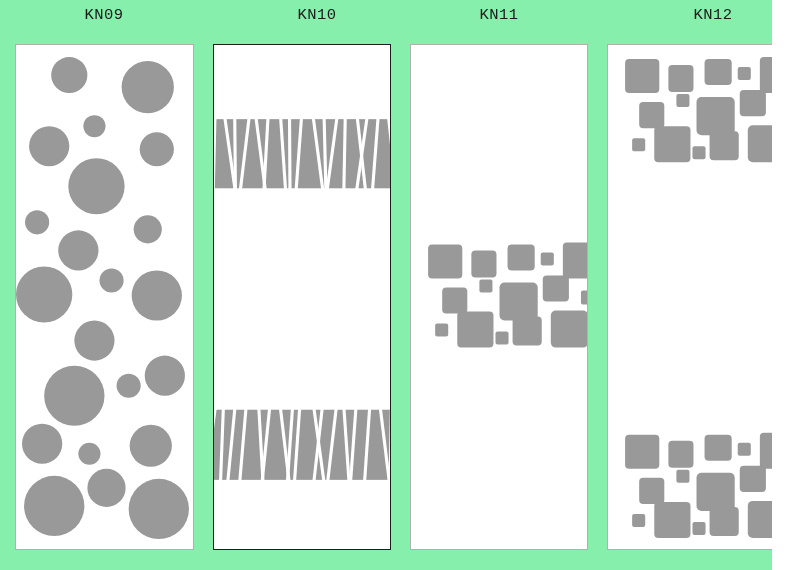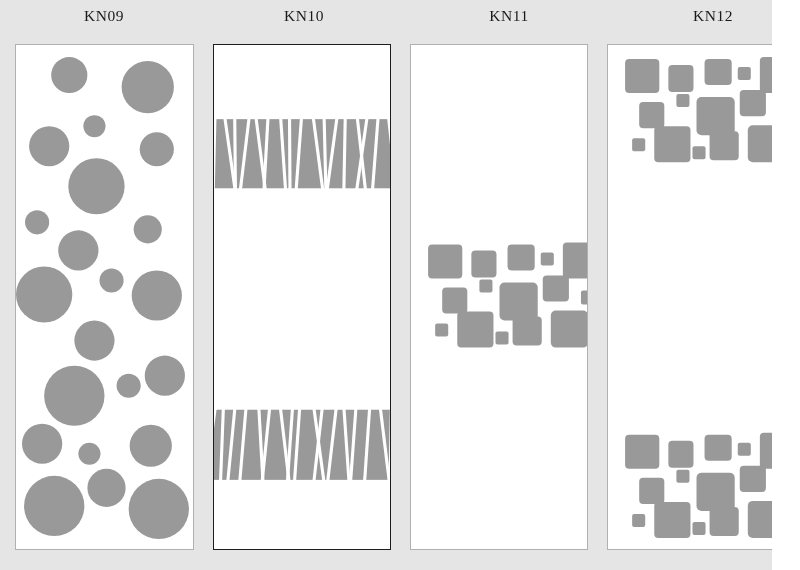--- a/index.html
+++ b/index.html
@@ -4,22 +4,22 @@
 <style>
   html, body {
     margin: 0;
     padding: 0;
     background: #ffffff;
   }
   #figure {
     position: relative;
     width: 772px;
     height: 570px;
-    background: #e5e5e5;
-    font-family: Liberation Serif, serif;
+    background: #86efac;
+    font-family: Liberation Mono, monospace;
     overflow: hidden;
   }
   .panel-label {
     position: absolute;
     text-align: center;
     font-size: 15.5px;
     color: #1a1a1a;
     letter-spacing: 0.5px;
     white-space: nowrap;
     line-height: 1;
@@ -48,24 +48,24 @@
 </style>
 </head>
 <body>
 
 <div id="figure">
 
   <div class="panel-label" style="left:104px; top:8px; width:0;">
     <span style="position:absolute; left:0; transform:translateX(-50%); white-space:nowrap;">KN09</span>
   </div>
   <div class="panel-label" style="left:301px; top:8px; width:0;">
-    <span style="position:absolute; left:3px; transform:translateX(-50%); white-space:nowrap;">KN10</span>
+    <span style="position:absolute; left:16px; transform:translateX(-50%); white-space:nowrap;">KN10</span>
   </div>
   <div class="panel-label" style="left:499px; top:8px; width:0;">
-    <span style="position:absolute; left:10px; transform:translateX(-50%); white-space:nowrap;text-align:center;">KN11</span>
+    <span style="position:absolute; left:0; transform:translateX(-50%); white-space:nowrap;text-align:center;">KN11</span>
   </div>
   <div class="panel-label" style="left:696px; top:8px; width:0;">
     <span style="position:absolute; left:17px; transform:translateX(-50%); white-space:nowrap;">KN12</span>
   </div>
 
   <div class="panel light-border" style="left:15px; top:44px; width:179px; height:506px;">
     <div class="panel-inner">
       <svg class="shape-svg" viewBox="0 0 176 503" preserveAspectRatio="none">
         <g id="kn09-circles" fill="#999999">
             <circle cx="53" cy="30" r="18" fill="#999999"></circle>

